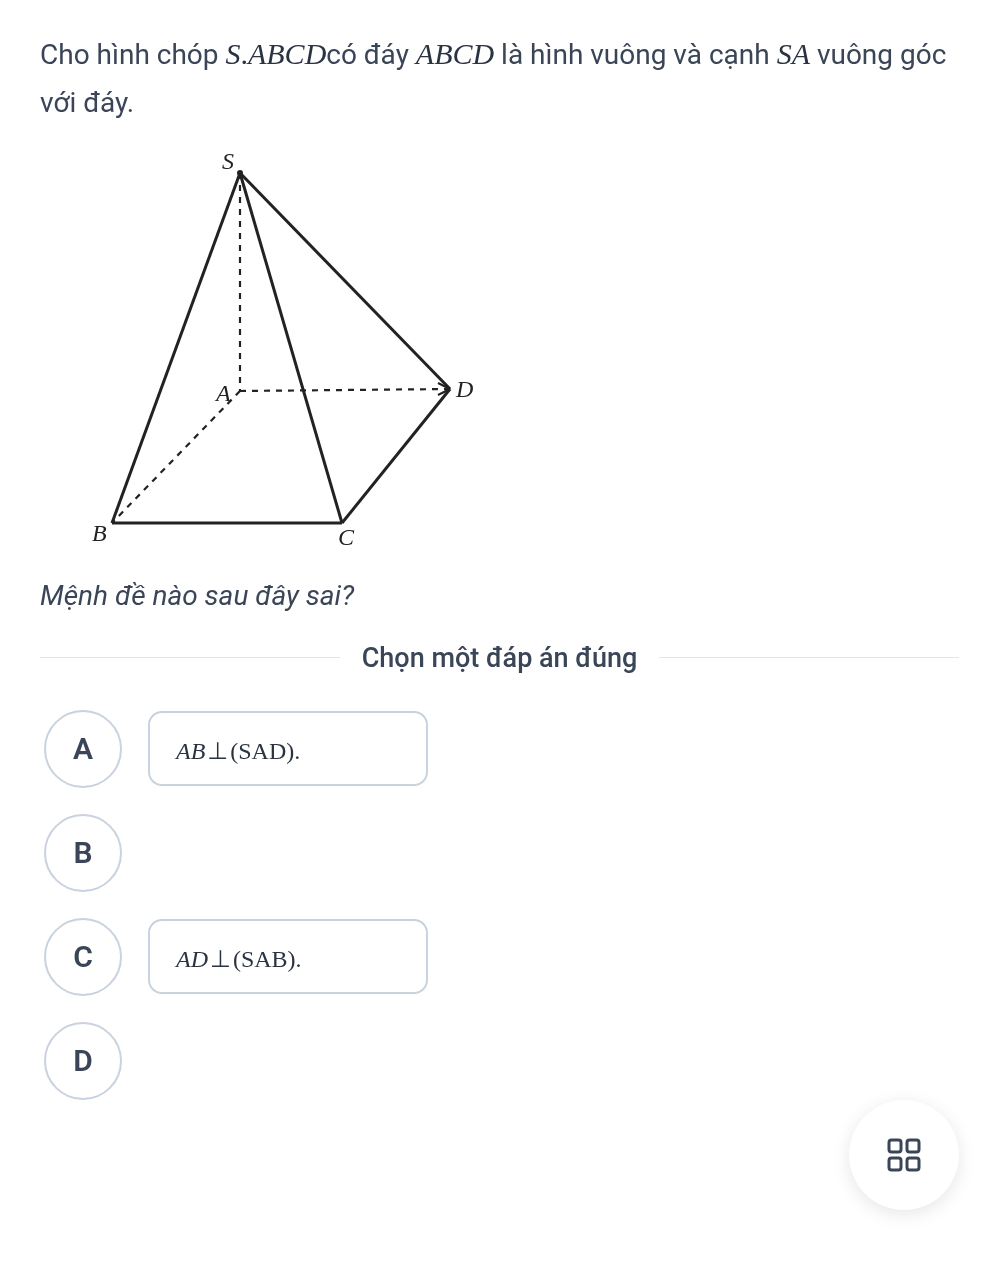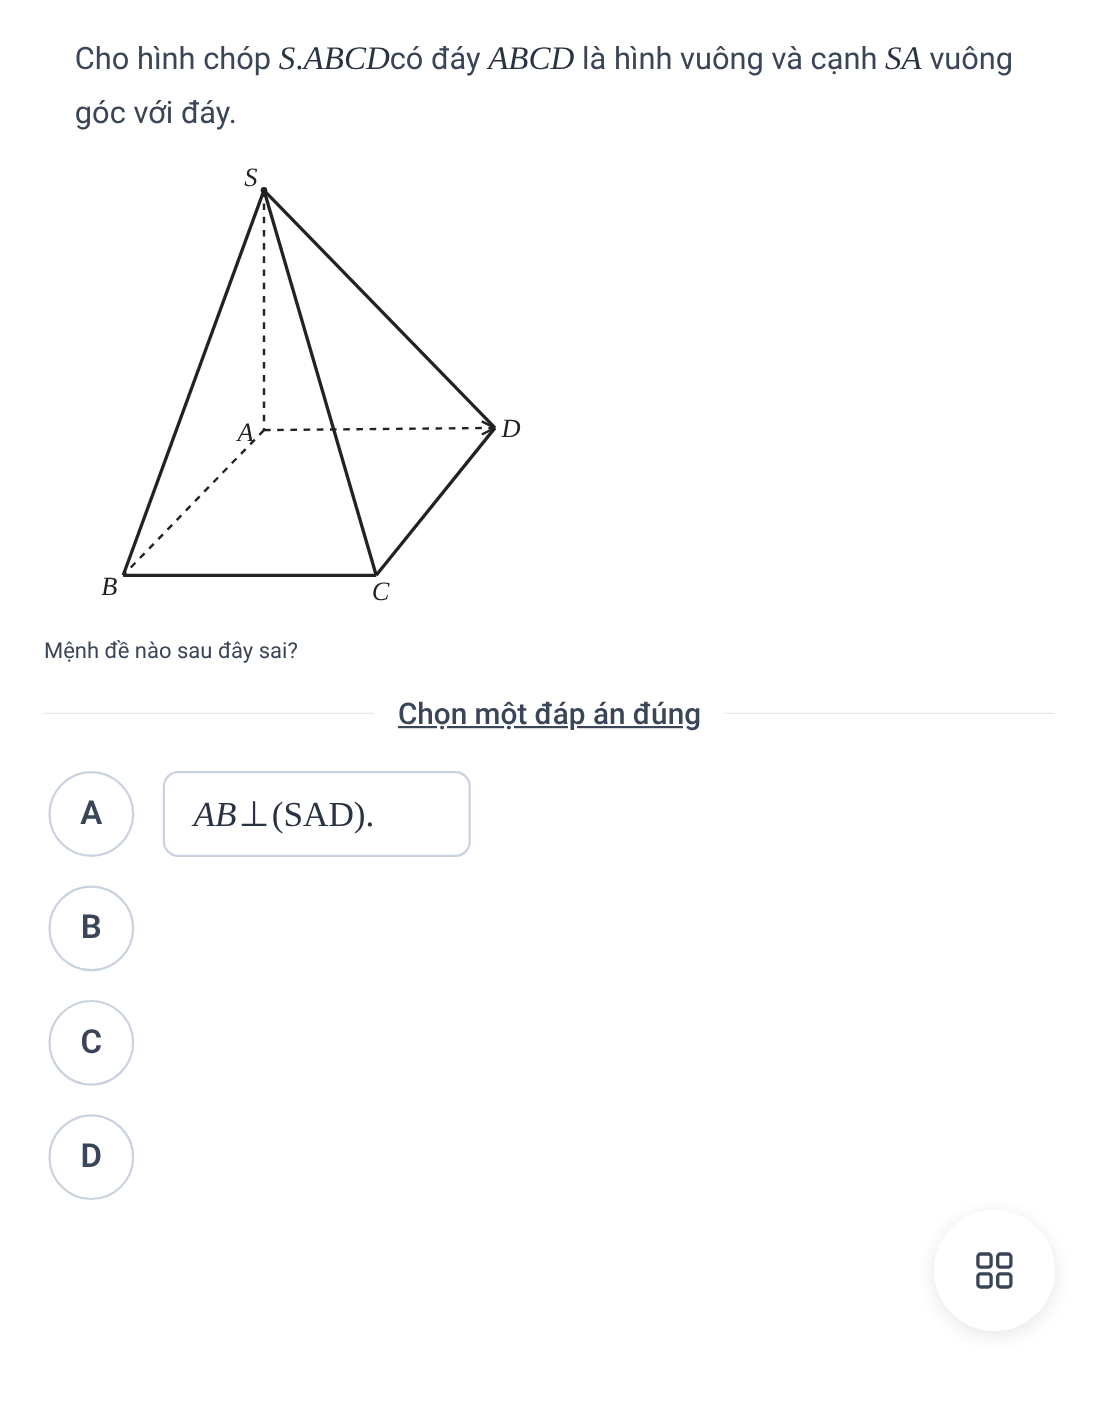--- a/index.html
+++ b/index.html
@@ -8,53 +8,52 @@
     background: #fff;
     width: 999px;
     padding: 28px 40px 40px 40px;
     color: #3a4557;
   }
   .question-text {
     font-size: 28px;
     line-height: 1.7;
     color: #3a4557;
     margin-bottom: 18px;
-    margin-left: 28px;
   }
   .math {
     font-family: "Times New Roman", Georgia, serif;
     font-style: italic;
     color: #2a3342;
     font-size: 30px;
   }
   .math .upright { font-style: normal; }
   .pyramid-container {
     margin: 10px 0 20px 40px;
   }
   .subquestion {
-    font-size: 20px;
+    font-size: 28px;
     color: #3a4557;
     margin: 12px 0 30px 0;
+    font-style: italic;
   }
   .divider-row {
     display: flex;
     align-items: center;
     margin: 28px 0 36px 0;
   }
   .divider-line {
     flex: 1;
     height: 1px;
     background: #e2e6ec;
   }
   .divider-text {
     padding: 0 22px;
     font-size: 27px;
     color: #3a4557;
     font-weight: 500;
-    text-decoration: underline;
   }
   .options {
     display: flex;
     flex-direction: column;
     gap: 26px;
     margin-left: 4px;
   }
   .option-row {
     display: flex;
     align-items: center;
@@ -76,21 +75,21 @@
   }
   .option-box {
     border: 2px solid #c9d2df;
     border-radius: 14px;
     padding: 18px 26px;
     font-size: 30px;
     background: #fff;
     cursor: pointer;
     min-width: 280px;
   }
-  .option-box .math { font-size: 32px; }
+  .option-box .math { font-size: 24px; }
   .fab {
     position: absolute;
     right: 40px;
     top: 1100px;
     width: 110px;
     height: 110px;
     border-radius: 50%;
     background: #fff;
     box-shadow: 0 4px 18px rgba(0,0,0,0.10);
     display: flex;
@@ -158,20 +157,23 @@
       <span class="math"><span>AB</span><span class="upright" style="padding:0 2px">⊥</span><span class="upright">(SAD)</span><span class="upright">.</span></span>
     </div>
   </div>
 
   <div class="option-row">
     <div class="option-letter">B</div>
   </div>
 
   <div class="option-row">
     <div class="option-letter">C</div>
+    <div class="option-box">
+      <span class="math"><span>AD</span><span class="upright" style="padding:0 2px">⊥</span><span class="upright">(SAB)</span><span class="upright">.</span></span>
+    </div>
   </div>
 
   <div class="option-row">
     <div class="option-letter">D</div>
   </div>
 
 </div>
 
 <div class="fab">
   <svg width="38" height="38" viewBox="0 0 38 38">

